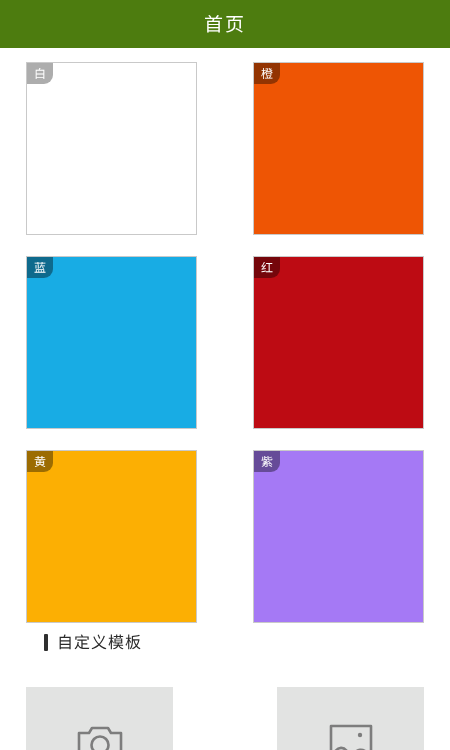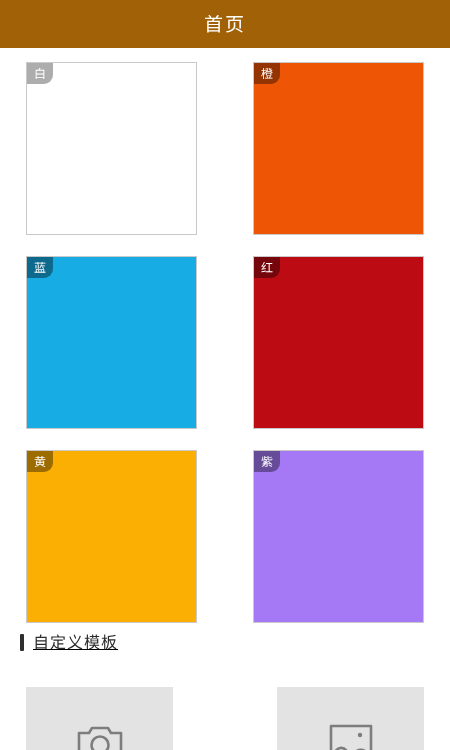--- a/index.html
+++ b/index.html
@@ -91,25 +91,24 @@
   .tile-badge.on-light {
     background: rgba(0, 0, 0, 0.32);
   }
 
   
   .section {
     position: absolute;
     left: 0;
     top: 634px;
     width: 450px;
-    padding: 0 20px;
-    box-sizing: border-box;
-    display: flex;
-    align-items: center;
-    text-decoration: underline;
+    padding: 0 44px;
+    box-sizing: border-box;
+    display: flex;
+    align-items: center;
   }
   .section-accent {
     width: 4px;
     height: 17px;
     background: #2f2f2f;
     margin-right: 9px;
     flex: 0 0 auto;
     border-radius: 1px;
   }
   .section-title {
@@ -142,21 +141,21 @@
   }
   .custom-card svg {
     display: block;
   }
 </style>
 </head>
 <body>
 
 <div id="app">
 
-  <div class="header" style="background: #a16207; text-align: center;">
+  <div class="header" style="background: #4d7c0f; text-align: center;">
     <div class="header-title" style="color: rgb(255, 255, 255);">首页</div>
   </div>
 
   <div class="tiles">
 
     <div class="tile" style="background: rgb(255, 255, 255);">
       <div class="tile-badge on-light">白</div>
     </div>
 
     <div class="tile" style="background: rgb(238, 85, 4);">

